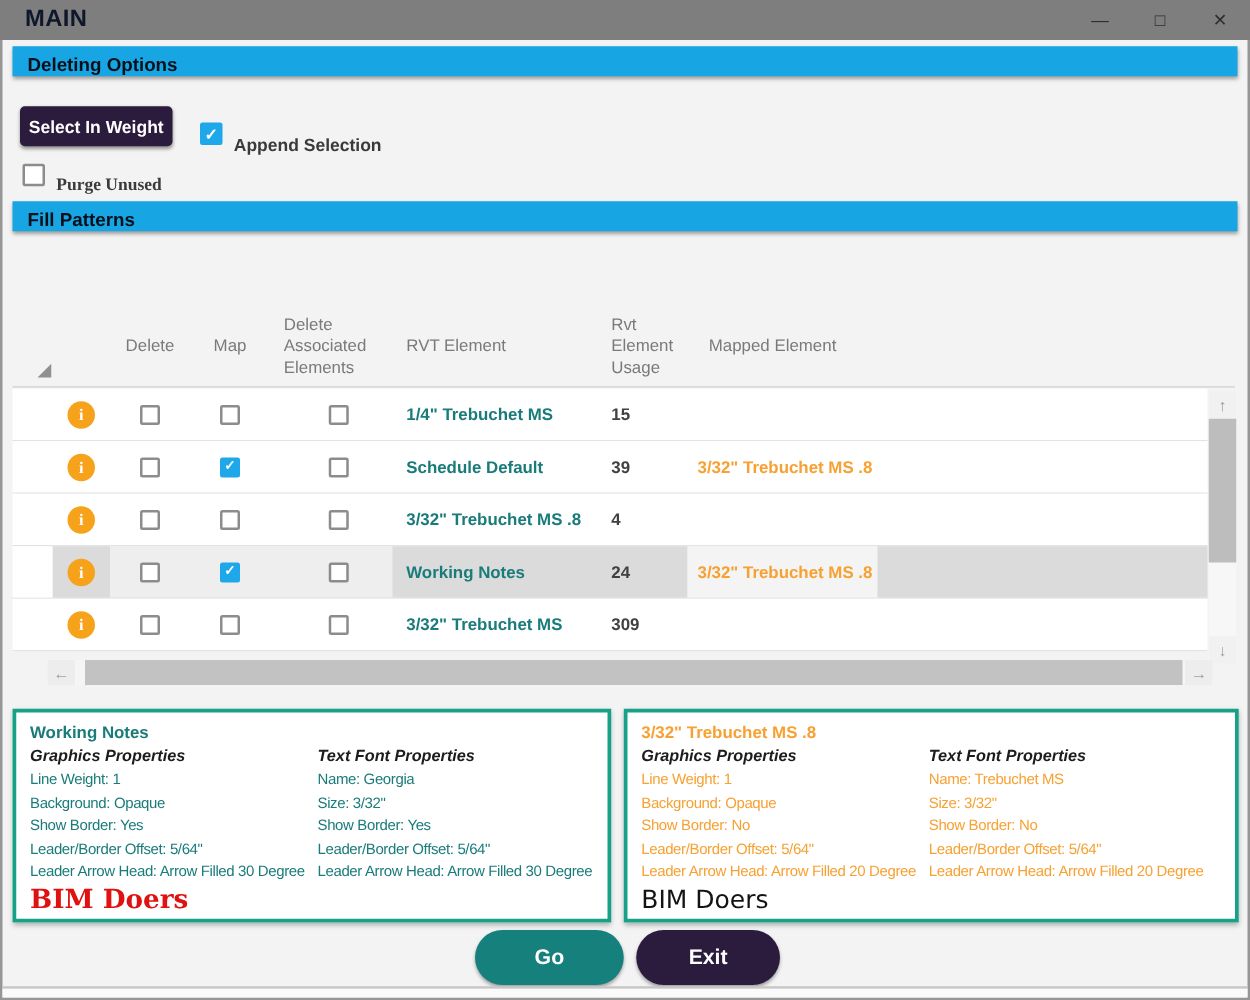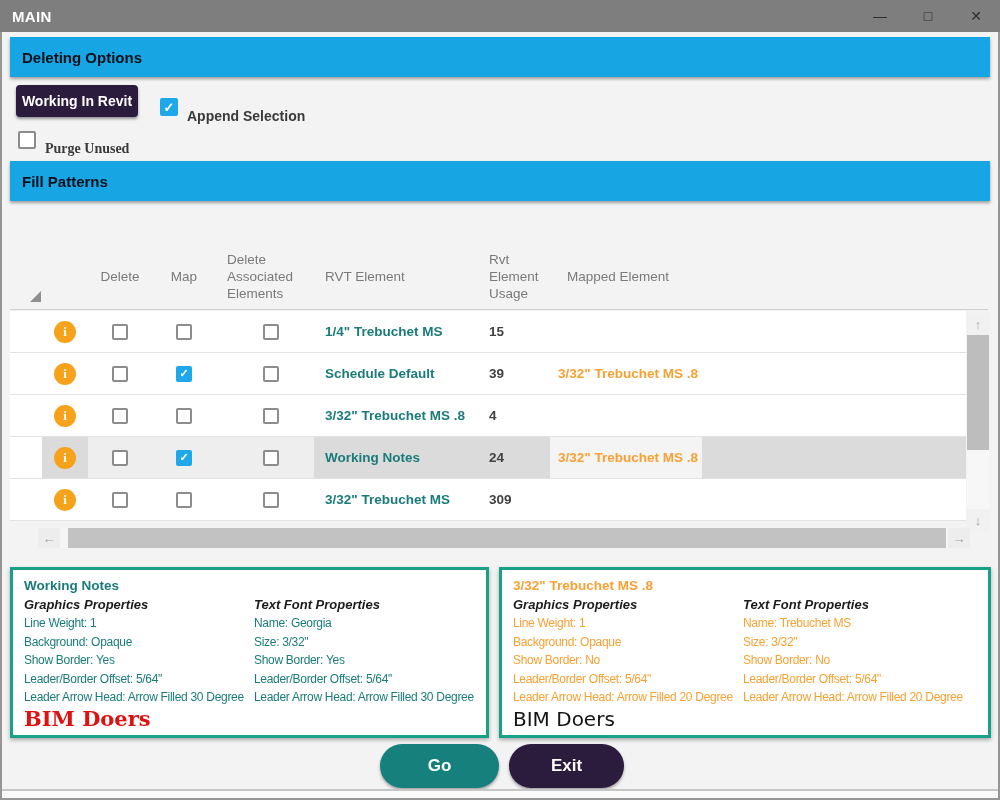--- a/index.html
+++ b/index.html
@@ -3,30 +3,30 @@
 <meta charset="utf-8">
 <style>
   * { margin:0; padding:0; box-sizing:border-box; }
   html,body { width:1000px; height:800px; }
   body { font-family:"Liberation Sans", sans-serif; background:#E8E8E8; }
 
   .window { position:relative; width:1000px; height:800px; background:#F3F3F3; overflow:hidden; }
 
   
   .titlebar { position:absolute; top:0; left:0; right:0; height:32px; background:#7E7E7E; display:flex; align-items:center; }
-  .title { font-size:15px; font-weight:bold; color:#ffffff; padding-left:12px; letter-spacing:.3px; }
+  .title { font-size:19px; font-weight:bold; color:#0f172a; padding-left:20px; letter-spacing:.3px; }
   .win-controls { margin-left:auto; display:flex; height:100%; }
   .win-btn { width:48px; display:flex; align-items:center; justify-content:center; color:#2E2E2E; font-size:14px; cursor:default; }
 
   
   .content { position:absolute; top:32px; left:0; right:0; bottom:0; background:#F3F3F3;
              border-left:2px solid #969696; border-right:2px solid #969696; border-bottom:2px solid #969696; }
 
-  .cyan-bar { position:absolute; left:8px; right:8px; height:40px; background:#17A5E4;
-              display:flex; align-items:center; padding-left:12px;
+  .cyan-bar { position:absolute; left:8px; right:8px; height:24px; background:#17A5E4;
+              display:flex; align-items:flex-end; padding-left:12px;
               font-size:15px; font-weight:bold; color:#071019; box-shadow:0 2px 3px rgba(0,0,0,.35); }
   .bar-deleting { top:5px; }
   .bar-fill { top:129px; }
 
   .select-btn { position:absolute; top:53px; left:14px; width:122px; height:32px; background:#2B1B3D;
                 color:#FFF; font-weight:bold; font-size:14px; border:none; border-radius:4px;
                 box-shadow:0 2px 3px rgba(0,0,0,.4); font-family:inherit; cursor:pointer; }
 
   .check-row { position:absolute; display:flex; align-items:center; gap:9px; }
   .append-row { top:58px; left:158px; }
@@ -138,21 +138,21 @@
       <div class="win-btn">✕</div>
     </div>
   </div>
 
   <div class="content">
 
     <div class="cyan-bar bar-deleting">
       <span>Deleting Options</span>
     </div>
 
-    <button class="select-btn">Working In Revit</button>
+    <button class="select-btn">Select In Weight</button>
 
     <div class="check-row append-row">
       <span class="cb cb-lg checked">✓</span>
       <span class="check-label">Append Selection</span>
     </div>
 
     <div class="check-row purge-row">
       <span class="cb cb-lg"></span>
       <span class="check-label">Purge Unused</span>
     </div>

